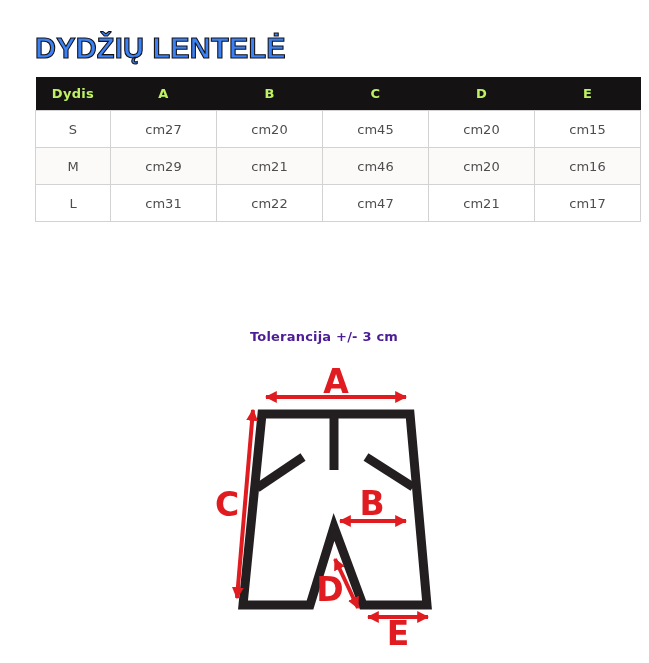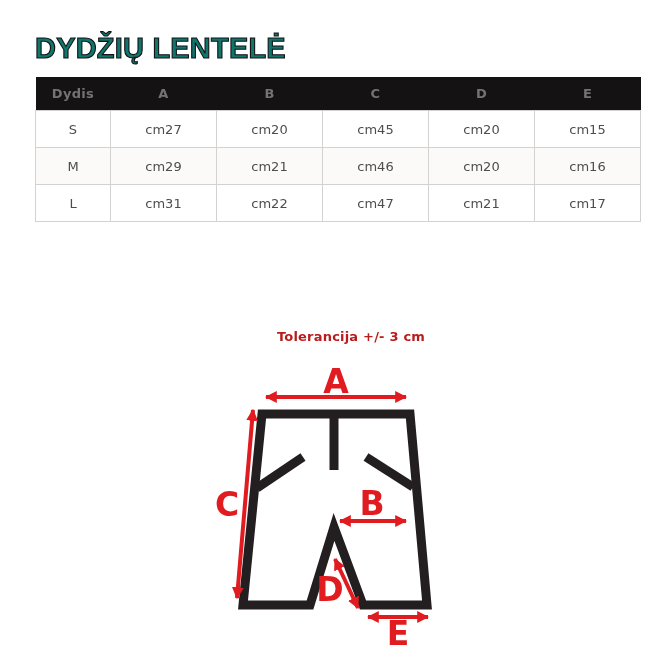--- a/index.html
+++ b/index.html
@@ -9,57 +9,57 @@
     font-family:"DejaVu Sans", sans-serif;
     position:relative;
     overflow:hidden;
   }
   .page-title {
     position:absolute; left:35px; top:13px;
     font-family:"Liberation Sans", sans-serif;
     font-weight:900;
     font-size:29px;
     line-height:32px;
-    color:#0f766e;
+    color:#3b82f6;
     -webkit-text-stroke:1.1px #131011;
     letter-spacing:0.2px;
     white-space:nowrap;
   }
   table.size-table {
     position:absolute; left:35px; top:77px;
     width:605px;
     border-collapse:collapse;
     table-layout:fixed;
   }
   table.size-table th {
     background:#151213;
-    color:#737373;
+    color:#bef264;
     font-weight:700;
     font-size:13px;
     height:31px;
     text-align:center;
     border:0;
     letter-spacing:0.3px;
   }
   table.size-table td {
     border:1px solid #d2d2d2;
     height:34px;
     text-align:center;
     vertical-align:middle;
     font-size:13px;
     color:#4d4d4d;
     background:#ffffff;
   }
   table.size-table tbody tr:nth-child(even) td { background:#fcf9f9; }
   .tolerance-note {
-    position:absolute; left:216px; top:329px; width:270px;
+    position:absolute; left:189px; top:329px; width:270px;
     text-align:center;
     font-size:13px;
     font-weight:700;
-    color:#b91c1c;
+    color:#4c1d95;
     letter-spacing:0.2px;
   }
   svg.shorts-diagram { position:absolute; left:200px; top:360px; }
   .measure-label {
     font-family:"DejaVu Sans", sans-serif;
     font-weight:700;
     font-size:33px;
     text-anchor:middle;
   }
 </style>

